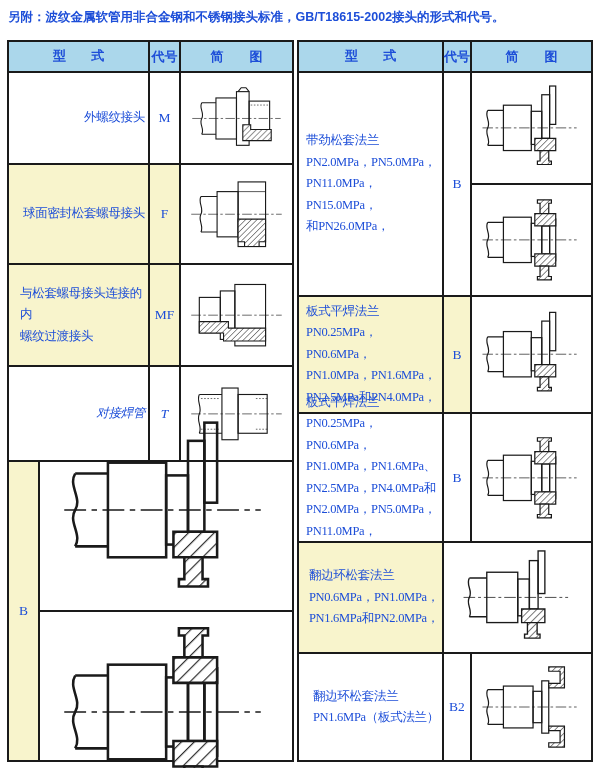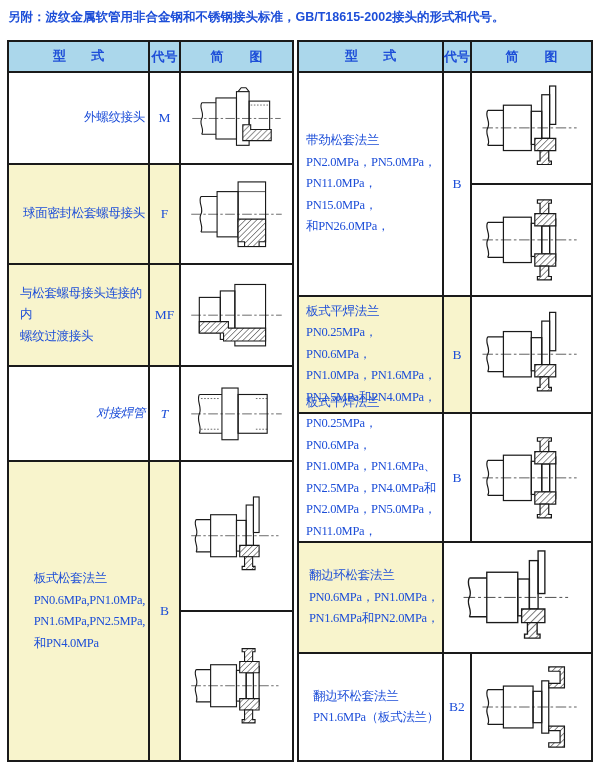--- a/index.html
+++ b/index.html
@@ -202,26 +202,20 @@
             <span>T</span>
           </div>
         <div class="cell diag">
           <svg class="d-svg" viewBox="0 0 120 100" preserveAspectRatio="xMidYMid meet">
               <use href="#sym-socket"></use>
             </svg>
         </div>
       </div>
 
       <div class="row hl" style="flex:1;">
-        <div class="cell type">
-            <span>板式松套法兰
-PN0.6MPa,PN1.0MPa,
-PN1.6MPa,PN2.5MPa,
-和PN4.0MPa</span>
-          </div>
         <div class="cell code">
             <span>B</span>
           </div>
         <div class="cell diag split">
           <div class="sub">
             <svg class="d-svg" viewBox="0 0 120 100" preserveAspectRatio="xMidYMid meet">
                 <use href="#sym-flange-a"></use>
               </svg>
           </div>
           <div class="sub">

